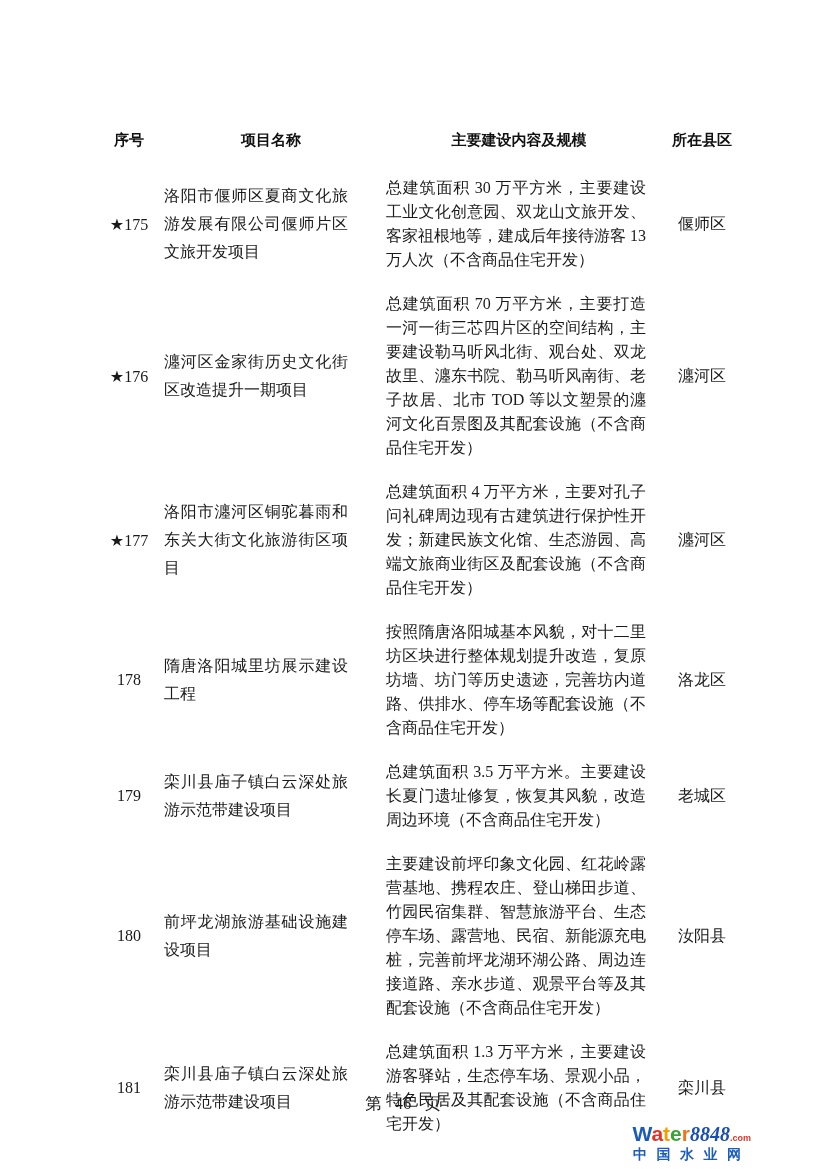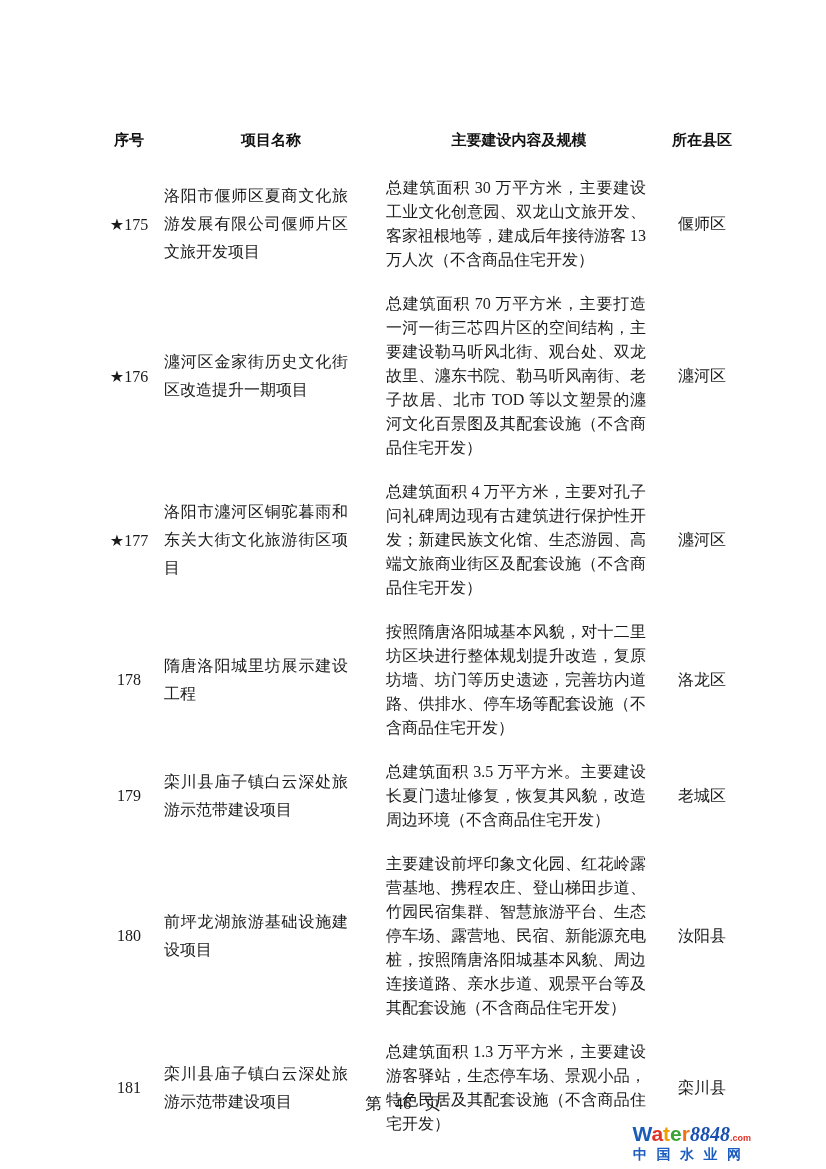--- a/index.html
+++ b/index.html
@@ -151,21 +151,21 @@
       </tr>
       <tr>
         <td class="c-seq">179</td>
         <td class="c-name">栾川县庙子镇白云深处旅游示范带建设项目</td>
         <td class="c-content">总建筑面积 3.5 万平方米。主要建设长夏门遗址修复，恢复其风貌，改造周边环境（不含商品住宅开发）</td>
         <td class="c-county">老城区</td>
       </tr>
       <tr>
         <td class="c-seq">180</td>
         <td class="c-name">前坪龙湖旅游基础设施建设项目</td>
-        <td class="c-content">主要建设前坪印象文化园、红花岭露营基地、携程农庄、登山梯田步道、竹园民宿集群、智慧旅游平台、生态停车场、露营地、民宿、新能源充电桩，按照隋唐洛阳城基本风貌、周边连接道路、亲水步道、观景平台等及其配套设施（不含商品住宅开发）</td>
+        <td class="c-content">主要建设前坪印象文化园、红花岭露营基地、携程农庄、登山梯田步道、竹园民宿集群、智慧旅游平台、生态停车场、露营地、民宿、新能源充电桩，完善前坪龙湖环湖公路、周边连接道路、亲水步道、观景平台等及其配套设施（不含商品住宅开发）</td>
         <td class="c-county">汝阳县</td>
       </tr>
       <tr>
         <td class="c-seq">181</td>
         <td class="c-name">栾川县庙子镇白云深处旅游示范带建设项目</td>
         <td class="c-content">总建筑面积 1.3 万平方米，主要建设游客驿站，生态停车场、景观小品，特色民居及其配套设施（不含商品住宅开发）</td>
         <td class="c-county">栾川县</td>
       </tr>
     </tbody>
   </table>

